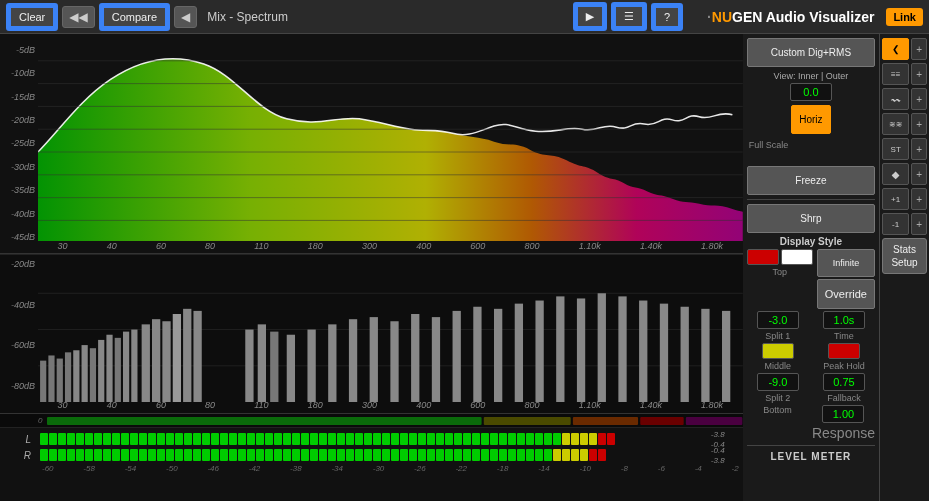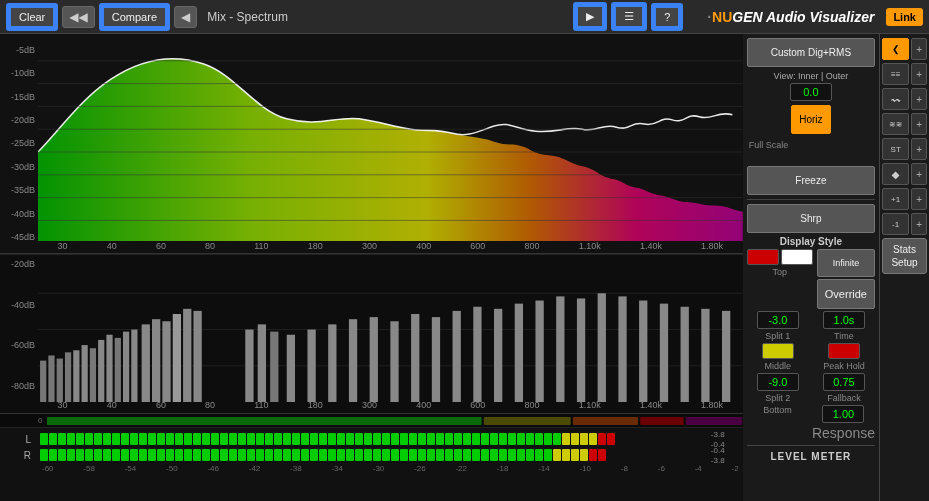--- a/index.html
+++ b/index.html
@@ -39,21 +39,21 @@
       flex: 1;
     }
     #brand {
       font-size: 14px;
       font-weight: bold;
       color: #fff;
       margin-left: auto;
     }
     #brand span.nu { color: #888; }
     #brand span.gen { color: #f90; }
-    #brand span.rest { color: #fff; font-style: italic; }
+    #brand span.rest { color: #fff; }
     .link-btn {
       background: #f90;
       color: #000;
       border: none;
       border-radius: 3px;
       padding: 3px 7px;
       font-weight: bold;
       cursor: pointer;
       font-size: 11px;
     }
@@ -325,20 +325,21 @@
       flex-direction: column;
       gap: 2px;
       overflow: hidden;
     }
 
     
     #compound-left {
       display: flex;
       flex-direction: column;
       flex: 1;
+      font-style: italic;
     }
 
     
     #bars-top-section {
       height: 160px;
       position: relative;
       background: #0d0d0d;
       border-top: 1px solid #222;
       border-bottom: 1px solid #333;
     }

